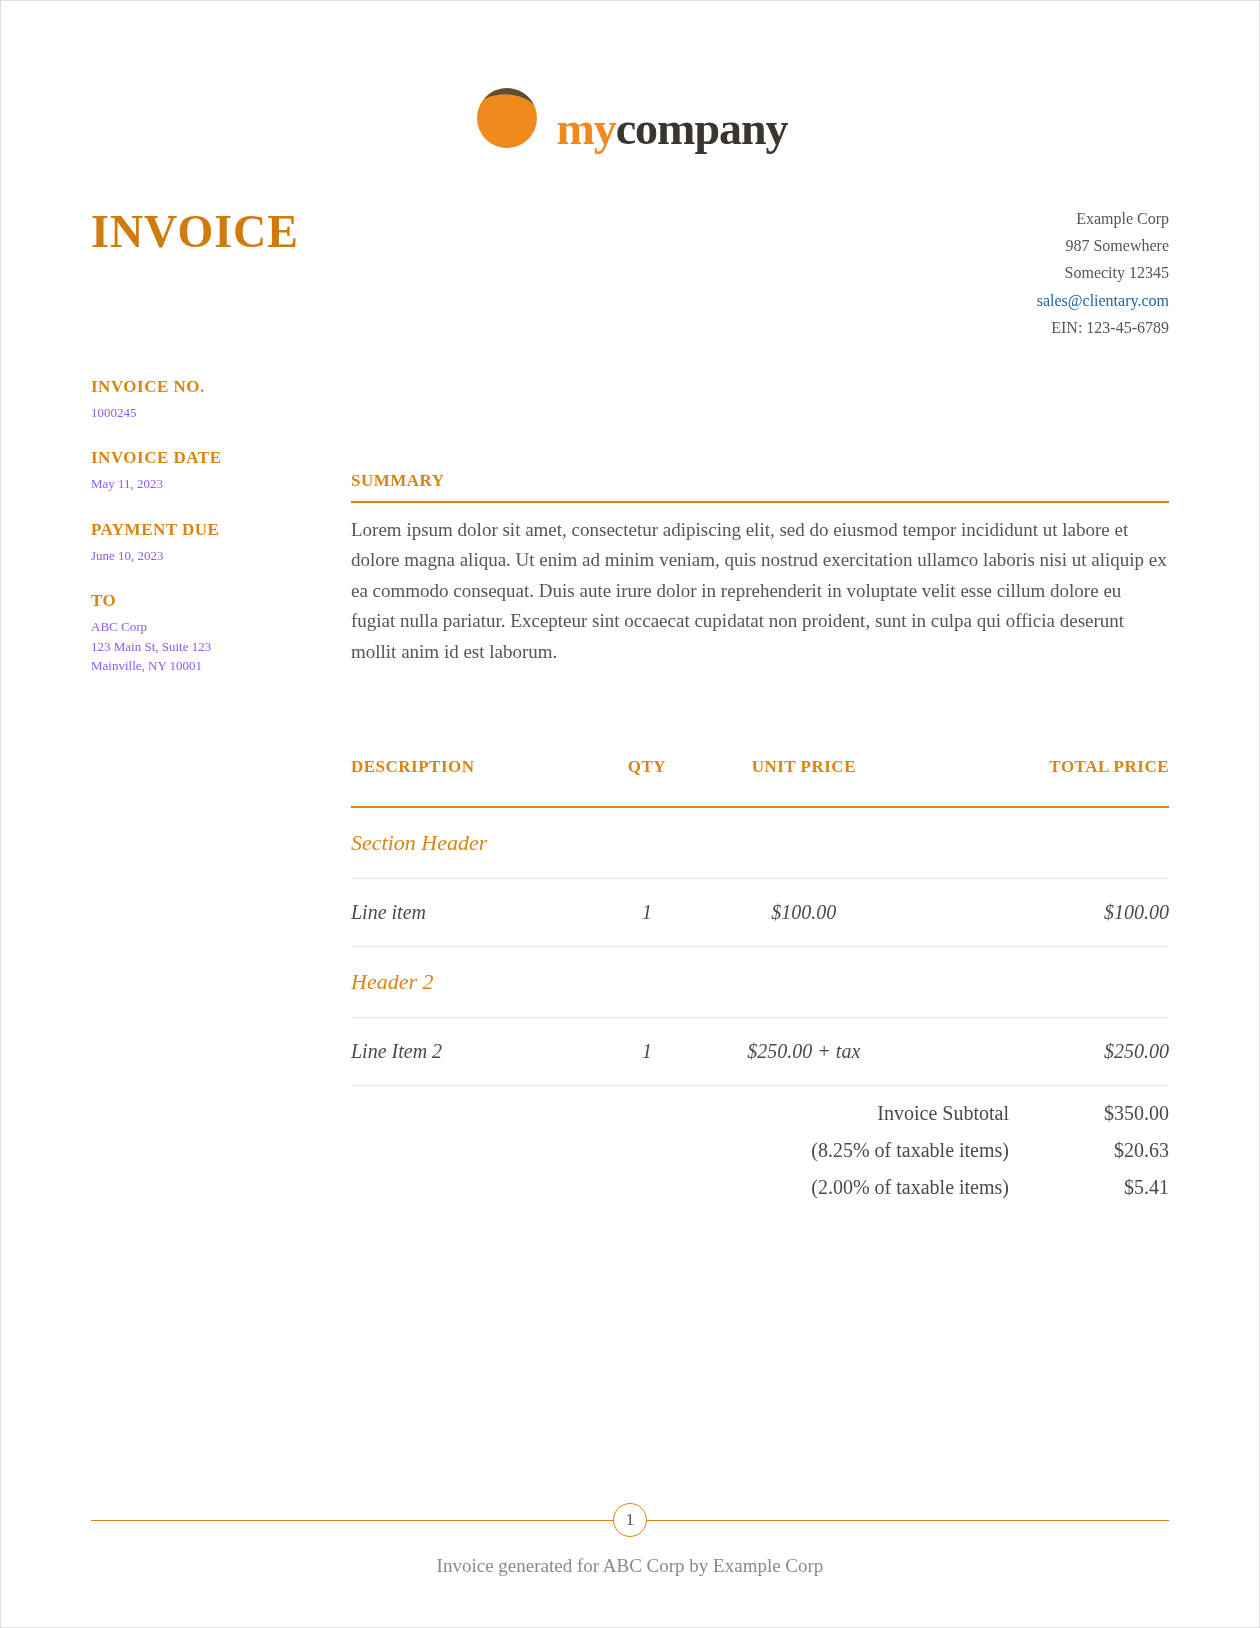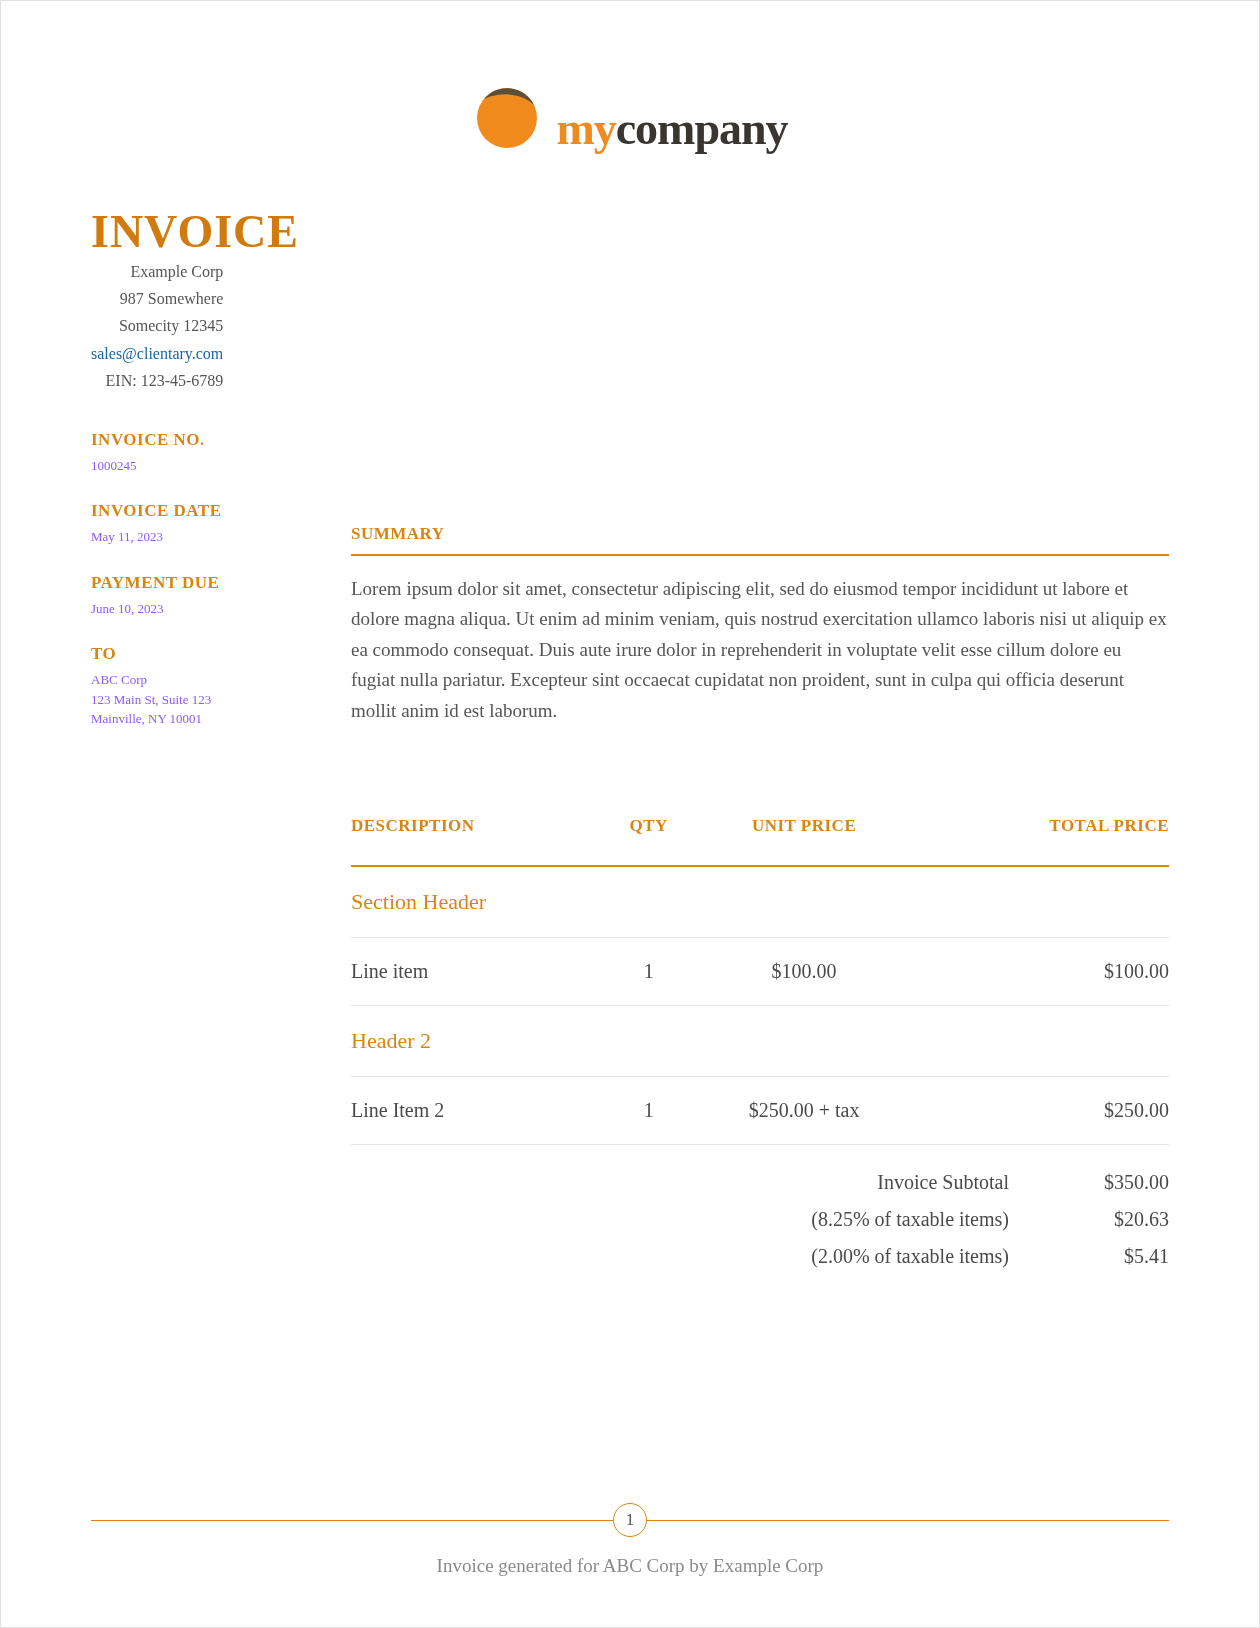--- a/index.html
+++ b/index.html
@@ -26,21 +26,20 @@
     font-size: 46px;
     letter-spacing: -1px;
   }
   .logo-text .my { color: #f08a1d; }
   .logo-text .company { color: #3a362f; }
   .top-row {
     display: flex;
     justify-content: space-between;
     align-items: flex-start;
     margin-bottom: 10px;
-    flex-direction: column;
   }
   .doc-title {
     font-size: 46px;
     font-weight: 700;
     color: #d17a0e;
     letter-spacing: 1px;
   }
   .company-block {
     text-align: right;
     font-size: 16px;
@@ -72,21 +71,21 @@
     flex: 1;
     padding-top: 120px;
   }
   .section-heading {
     font-size: 17px;
     font-weight: 700;
     color: #d98514;
     letter-spacing: 0.5px;
     padding-bottom: 10px;
     border-bottom: 2px solid #d98514;
-    margin-bottom: 18px;
+    margin-bottom: 12px;
   }
   .summary-text {
     font-size: 19px;
     line-height: 1.6;
     color: #555;
     margin-bottom: 90px;
   }
   table.items {
     width: 100%;
     border-collapse: collapse;
@@ -101,28 +100,29 @@
     border-bottom: 2px solid #d98514;
   }
   table.items th.qty, table.items td.qty { text-align: center; }
   table.items th.unit, table.items td.unit { text-align: center; }
   table.items th.total, table.items td.total { text-align: right; }
   table.items td {
     font-size: 20px;
     color: #4a4a4a;
     padding: 22px 0;
     border-bottom: 1px solid #e6e6e6;
+    font-style: italic;
   }
   table.items td.section-hdr {
     color: #d98514;
     font-size: 22px;
     border-bottom: 1px solid #e6e6e6;
   }
   .totals {
-    margin-top: 26px;
+    margin-top: 16px;
   }
   .totals-row {
     display: flex;
     justify-content: flex-end;
     font-size: 20px;
     color: #4a4a4a;
     margin-bottom: 14px;
   }
   .totals-row .label {
     width: 260px;

